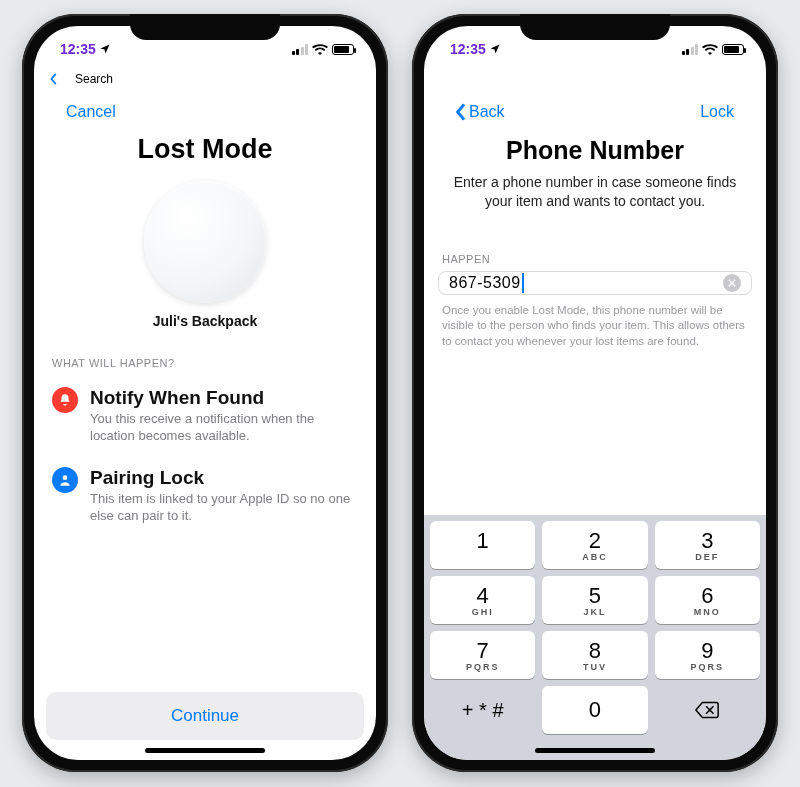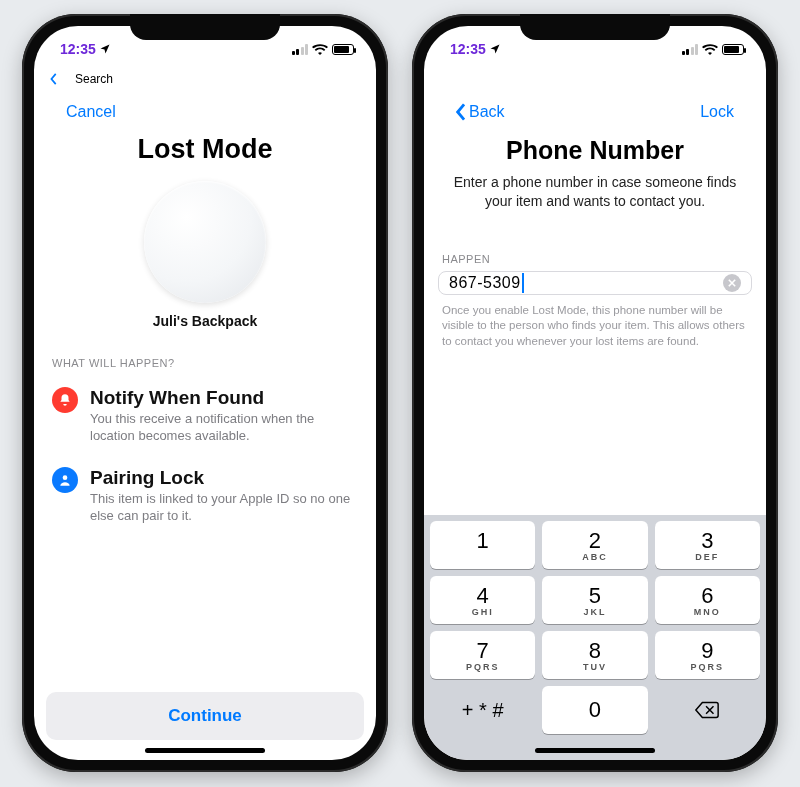--- a/index.html
+++ b/index.html
@@ -107,21 +107,21 @@
     width:26px; height:26px; border-radius:50%; flex:0 0 26px;
     display:flex; align-items:center; justify-content:center; color:#fff;
   }
   .ic-bell{background:#ff3b30;}
   .ic-person{background:#0a7aff;}
   .ic-phone{background:#34c759;}
   .feature-text h4{font-size:19px;font-weight:600;color:#111;margin-bottom:2px;}
   .feature-text p{font-size:13px;color:#7d7d82;line-height:1.3;}
   .continue-area{ margin-top:auto; padding:16px 12px 20px 12px;}
   .continue-btn{
-    background:#ededf0; color:#007aff; font-size:17px; font-weight:700;
+    background:#ededf0; color:#007aff; font-size:17px; font-weight:400;
     height:48px; width:100%; border:none; border-radius:10px;
   }
   .home-indicator{
     position:absolute; bottom:7px; left:50%; transform:translateX(-50%);
     width:120px; height:5px; background:#000; border-radius:3px; z-index:60;
   }
   
   .title-2 { text-align:center; font-size:25px; font-weight:700; margin-top:4px;}
   .subtitle-2 { text-align:center; font-size:14px; color:#222; padding:8px 28px 0 28px; line-height:1.35;}
   .phone-label { color:#8a8a8e; font-size:11px; letter-spacing:.5px; padding: 42px 18px 6px 18px;}

